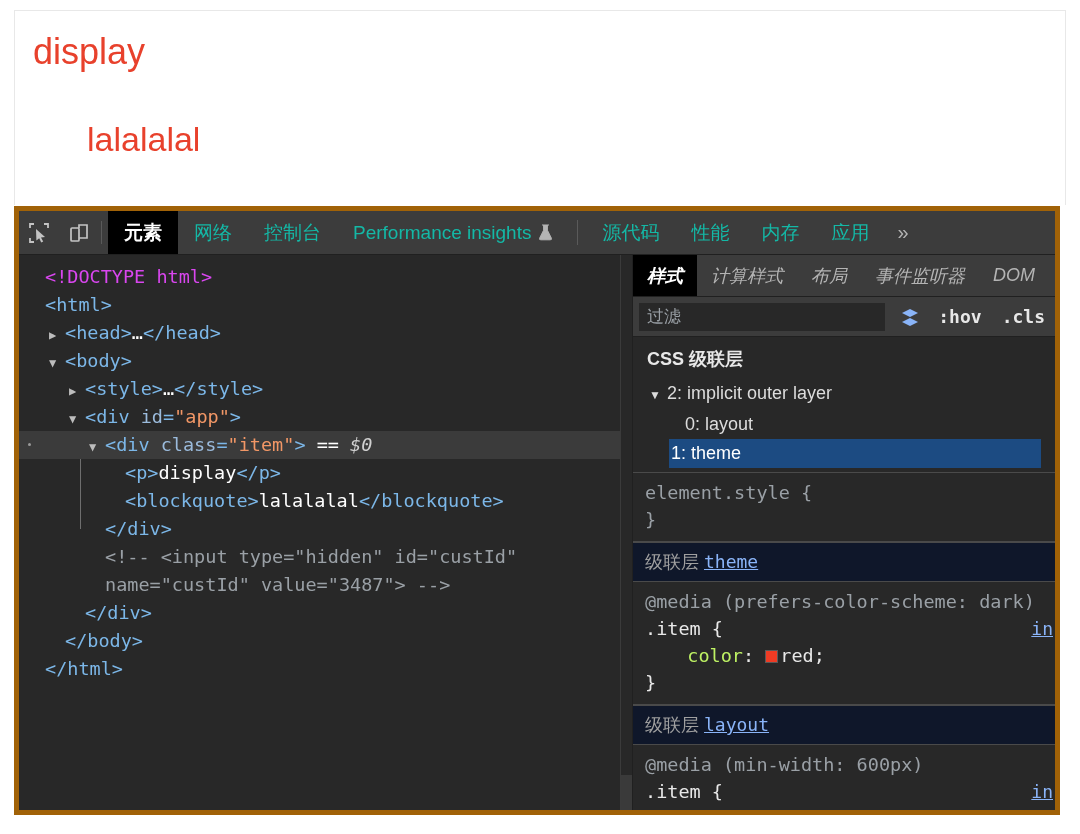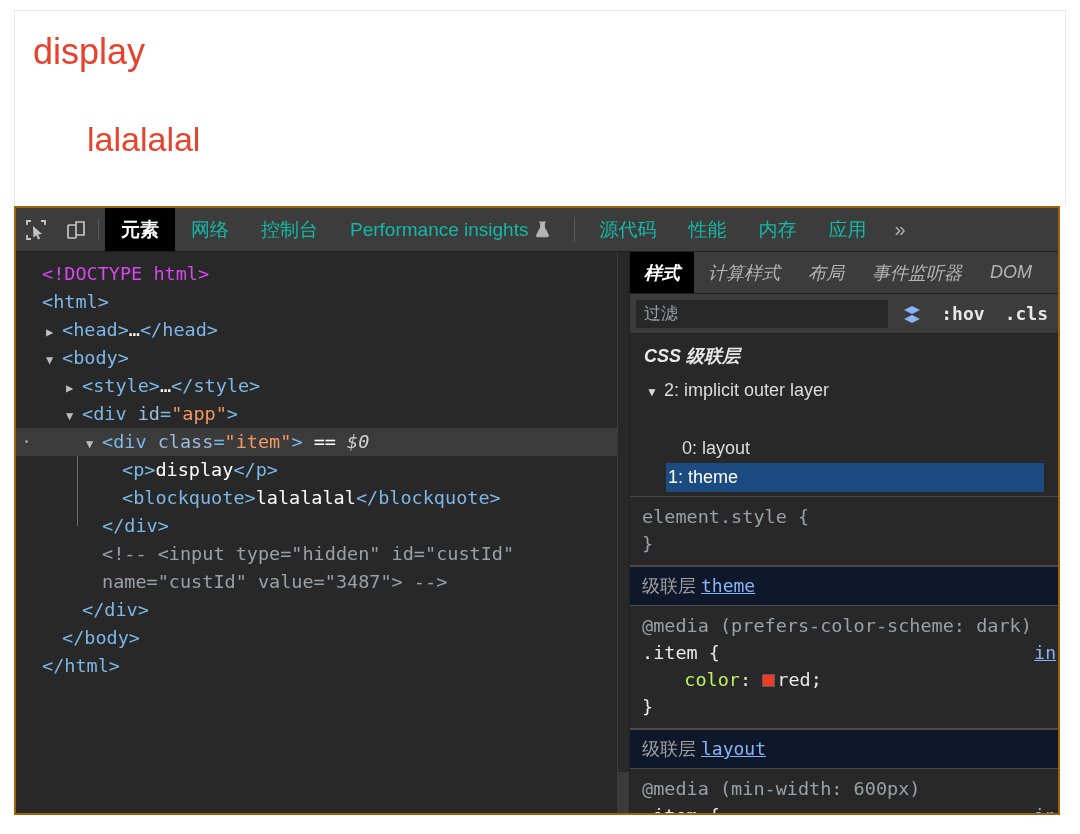--- a/index.html
+++ b/index.html
@@ -46,21 +46,21 @@
     line-height: 40px;
     font-family: "Liberation Sans", sans-serif;
   }
 
   
   .devtools {
     position: absolute;
     left: 14px; top: 206px;
     width: 1046px; height: 609px;
     background: #282828;
-    border: 2px solid #a16207;
+    border: 5px solid #a16207;
     overflow: hidden;
     font-family: "DejaVu Sans Mono", monospace;
   }
 
   
   .toolbar {
     position: relative;
     height: 44px;
     background: #3c3c3c;
     border-bottom: 1px solid #202020;
@@ -258,32 +258,31 @@
     background: #282828;
     padding: 10px 14px 4px 14px;
     border-bottom: 1px solid #4a4a4a;
   }
   .cascade-title {
     color: #e8e8e8;
     font-size: 18px;
     font-weight: bold;
     font-family: "Liberation Sans", sans-serif;
     margin-bottom: 8px;
-    font-style: italic;
   }
   .cascade-row {
     color: #dcdcdc;
     font-size: 18px;
     font-family: "Liberation Sans", sans-serif;
     line-height: 29px;
     padding-left: 2px;
     white-space: nowrap;
   }
   .cascade-row .tw { display: inline-block; width: 18px; font-size: 12px; color: #dcdcdc; }
-  .cascade-row.child { padding-left: 38px; margin-top: 27px; }
+  .cascade-row.child { padding-left: 38px; }
   .cascade-row.selected {
     background: #1c4b82;
     color: #ffffff;
     margin-left: 22px;
   }
 
   .rule-head {
     background: #0f172a;
     color: #a0a0a0;
     font-size: 18px;

